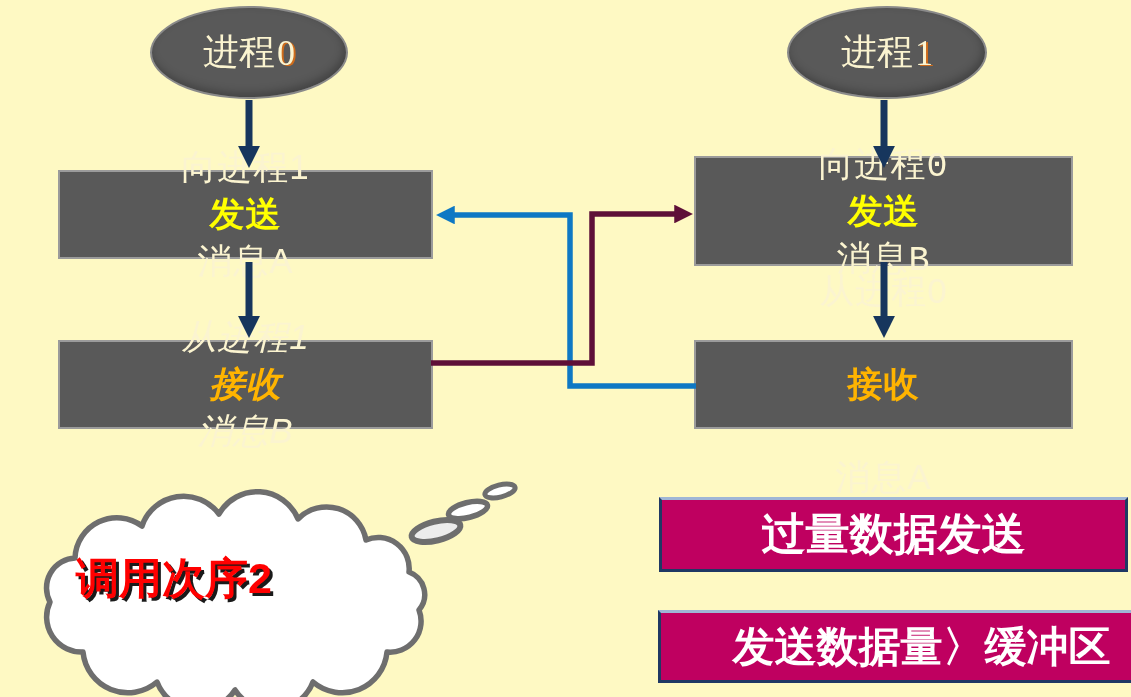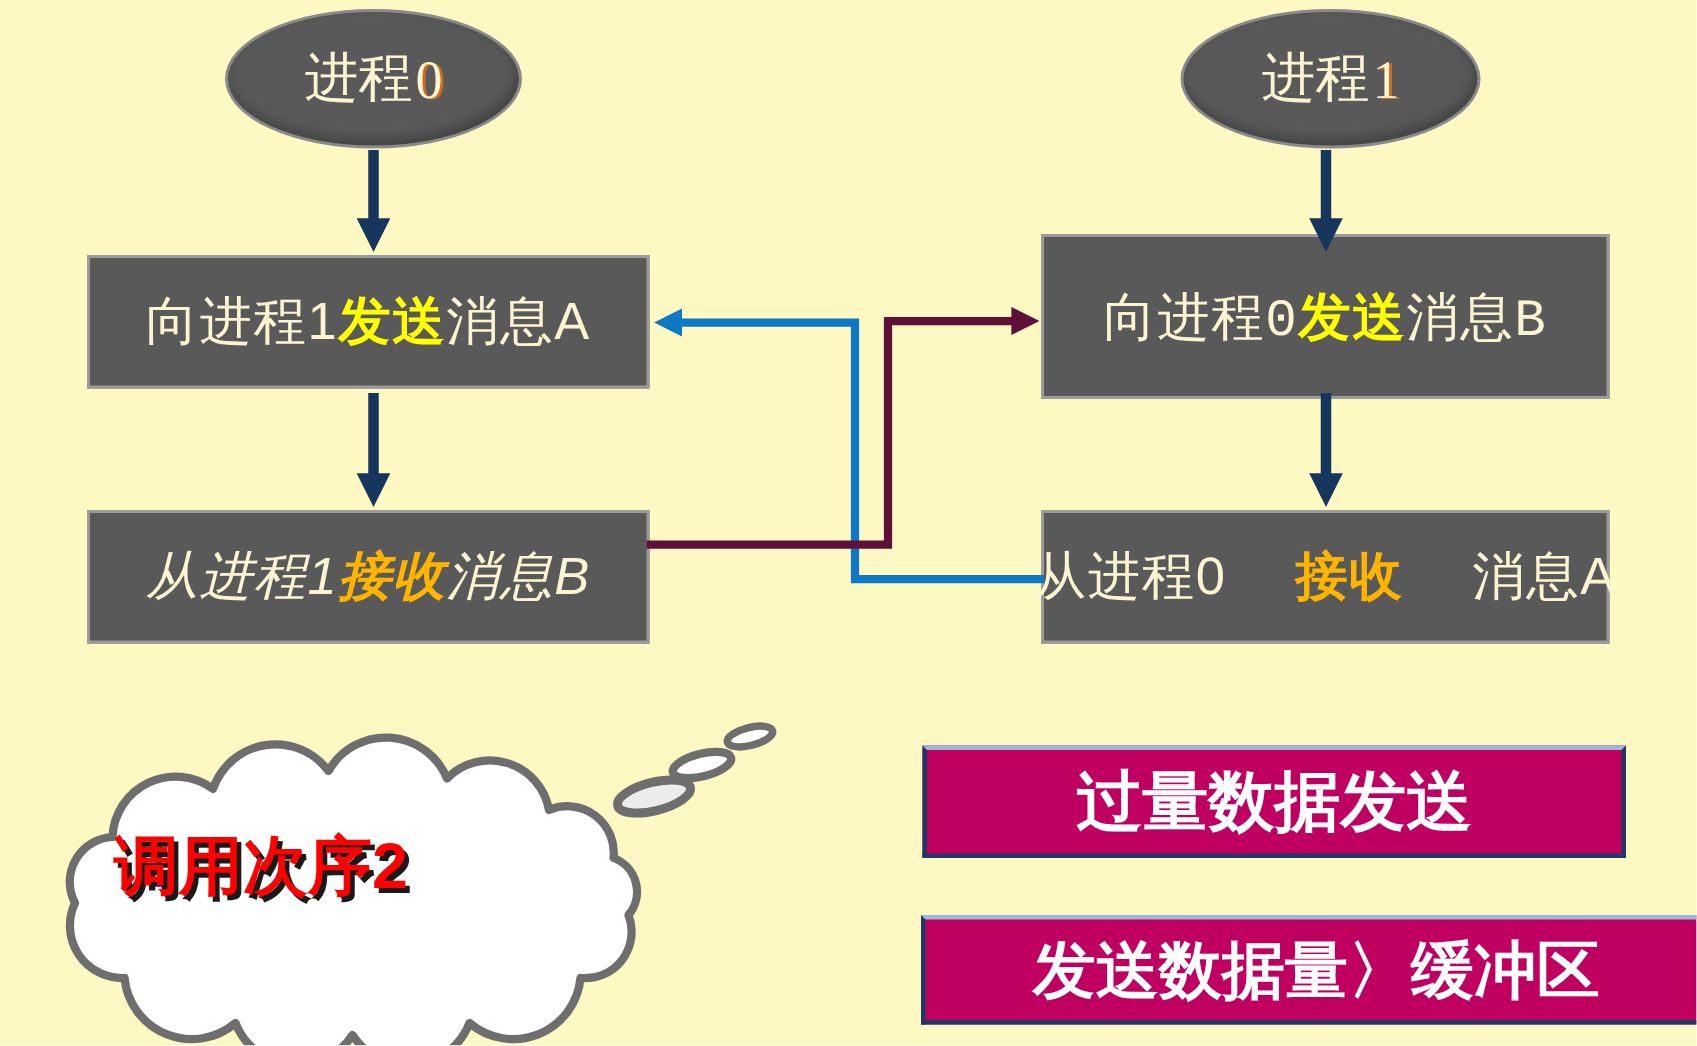--- a/index.html
+++ b/index.html
@@ -13,33 +13,33 @@
     display:flex; align-items:center; justify-content:center;
     color:#FBF4D0; font-family:"Liberation Serif", serif; font-size:36px;
     box-shadow: inset -2px -4px 8px rgba(0,0,0,0.25);
   }
   .ellipse .digit { text-shadow:2px 1px 0 rgba(220,110,20,0.9); margin-left:2px; }
   .proc0 { left:150px; top:6px;  width:198px; height:93px; }
   .proc1 { left:787px; top:6px;  width:200px; height:93px; }
   .gbox {
     position:absolute; background:#595959; border:2px solid #9b9b9b;
     box-sizing:border-box; display:flex; align-items:center; justify-content:center;
-    color:#FBF4D0; font-size:35px; letter-spacing:1px; white-space:nowrap;
+    color:#FBF4D0; font-size:35px; letter-spacing:1px; white-space:nowrap;flex-direction:column;
   }
   .boxL1 { left:58px;  top:170px; width:375px; height:89px; }
   .boxL2 { left:58px;  top:340px; width:375px; height:89px;font-style:italic; }
   .boxR1 { left:694px; top:156px; width:379px; height:110px;font-family:Liberation Mono, monospace; }
   .boxR2 { left:694px; top:340px; width:379px; height:89px;gap:46px; }
   .hl-y { color:#FFFF00; font-weight:bold; }
   .hl-o { color:#FFB400; font-weight:bold; }
   .banner {
     position:absolute; background:#BF0060;
     border:3px solid #1F3864; border-top-color:#9FB6D6; box-sizing:border-box;
     display:flex; align-items:center; justify-content:center;
-    color:#ffffff; font-weight:bold; font-size:44px; white-space:nowrap;
+    color:#ffffff; font-weight:bold; font-size:44px; white-space:nowrap;margin-left:44px;
   }
   .bannerA { left:615px; top:497px; width:469px; height:75px; }
   .bannerB { left:614px; top:610px; width:527px; height:73px; font-size:42px;text-align:center; }
   .overlay { position:absolute; left:0; top:0; width:1131px; height:697px; pointer-events:none; }
   .callout-text {
     position:absolute; left:76px; top:554px; color:#FF0000;
     font-size:43px; font-weight:bold; line-height:49px; white-space:nowrap;
     text-shadow:3px 3px 0 #1a1a1a; z-index:5;
   }
   .callout-text span { display:block; }

